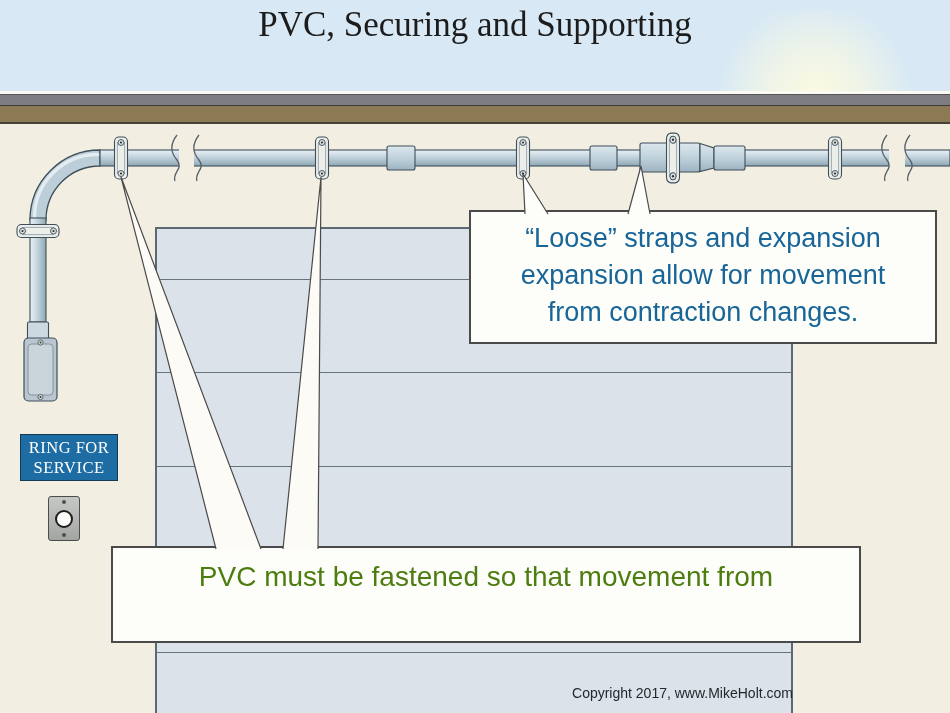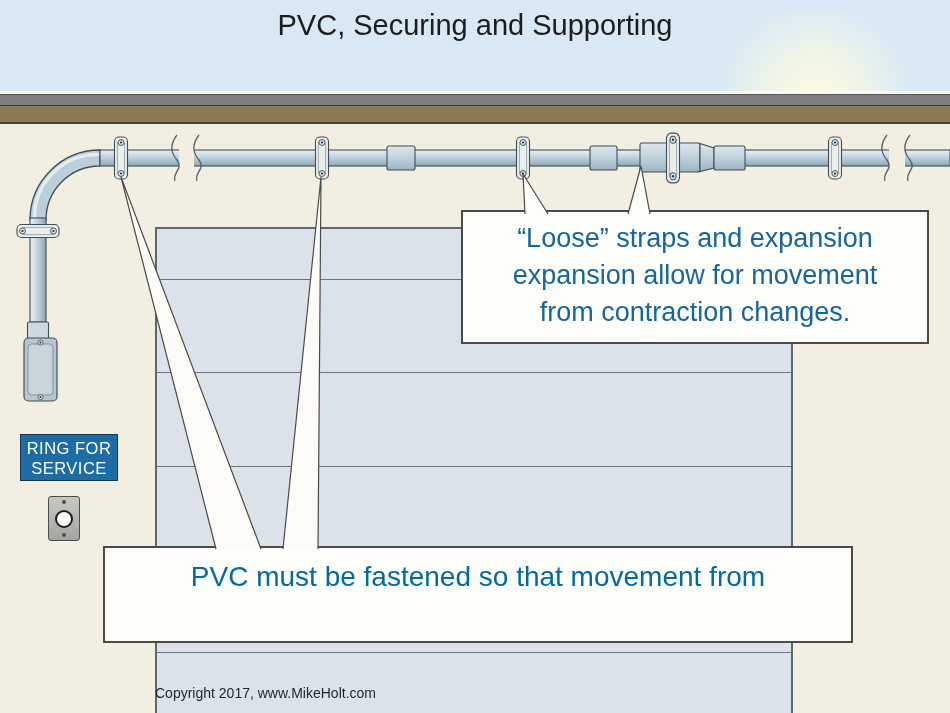--- a/index.html
+++ b/index.html
@@ -11,21 +11,21 @@
   
   .sky{
     position:absolute;left:0;top:0;width:950px;height:93px;
     background:var(--sky,#d8e9f5);overflow:hidden;z-index:1;
   }
   .sun-glow{
     position:absolute;left:705px;top:10px;width:220px;height:160px;
     background:radial-gradient(circle at 50% 55%,rgba(255,252,222,.95) 0%,rgba(255,252,222,.55) 35%,rgba(255,252,222,0) 70%);
   }
   .title-block{position:absolute;left:0;top:8px;width:950px;text-align:center;z-index:2;color:#1c1c1c;}
-  .title-line1{font-size:29px;line-height:34px;}
+  .title-line1{font-size:35px;line-height:34px;font-family:Liberation Serif, serif;}
   .title-line2{font-size:30px;line-height:32px;font-style:italic;}
   
   .beam{position:absolute;left:0;top:91px;width:950px;z-index:2;}
   .beam-highlight{height:3px;background:#fafaf2;border-bottom:1px solid #55555a;}
   .beam-gray{height:10px;background:var(--beam-gray,#7d7d82);border-bottom:1px solid #3c3c40;}
   .beam-brown{height:16px;background:var(--beam-brown,#8b7a54);border-bottom:2px solid #46423a;}
   
   .wall{position:absolute;left:0;top:123px;width:950px;height:590px;background:var(--wall,#f2efe2);z-index:1;}
   .door{
     position:absolute;left:155px;top:227px;width:638px;height:486px;
@@ -33,49 +33,49 @@
     border-left:2px solid #5c6872;border-top:2px solid #5c6872;border-right:2px solid #5c6872;
     box-sizing:border-box;z-index:2;
   }
   .door-line{position:absolute;left:0;width:100%;height:1px;background:#67747e;}
   
   .diagram-svg{position:absolute;left:0;top:0;width:950px;height:713px;z-index:3;pointer-events:none;}
   .pointer-svg{position:absolute;left:0;top:0;width:950px;height:713px;z-index:6;pointer-events:none;}
   
   .callout{
     position:absolute;background:#fdfdfa;border:2px solid #4a4a4a;
-    box-sizing:border-box;text-align:center;z-index:5;
+    box-sizing:border-box;text-align:center;z-index:5;margin-left:8px;
   }
   .callout-expansion{left:461px;top:210px;width:468px;height:134px;padding-top:8px;
     color:var(--callout-blue-text,#186598);font-size:27px;line-height:37px;}
   .callout-fastened{left:103px;top:546px;width:750px;height:97px;padding-top:11px;
-    color:#0369a1;font-size:28px;line-height:35px;}
+    color:#4d7c0f;font-size:28px;line-height:35px;}
   
   .service-sign{
     position:absolute;left:20px;top:434px;width:98px;height:47px;
     background:var(--sign-blue,#1d6ca3);border:1.5px solid #123a52;box-sizing:border-box;
     color:#fff;text-align:center;font-size:16.5px;line-height:20px;padding-top:3px;
-    letter-spacing:.5px;z-index:4;
+    letter-spacing:.5px;z-index:4;font-family:Liberation Serif, serif;
   }
   
   .doorbell{
     position:absolute;left:48px;top:496px;width:32px;height:45px;
     background:linear-gradient(180deg,#c6c8c4 0%,#b2b4b0 60%,#a2a4a0 100%);
     border:1.5px solid #4a4d4f;border-radius:3px;box-sizing:border-box;z-index:4;
   }
   .doorbell-button{
     position:absolute;left:50%;top:50%;width:14px;height:14px;margin:-9px 0 0 -9px;
     background:#fdfdf8;border:2px solid #1d1d1d;border-radius:50%;
   }
   .doorbell-screw{position:absolute;left:50%;width:4px;height:4px;margin-left:-2px;background:#4c4f51;border-radius:50%;}
   .doorbell-screw.top{top:3px;}
   .doorbell-screw.bottom{bottom:3px;}
   
   .copyright{
-    position:absolute;left:155px;top:685px;width:638px;text-align:left;
+    position:absolute;left:155px;top:685px;width:638px;text-align:right;
     font-size:14px;color:#23282c;z-index:5;
   }
 </style>
 </head>
 <body>
 
 <div class="sky">
   <div class="sun-glow"></div>
 </div>
 <div class="title-block">

